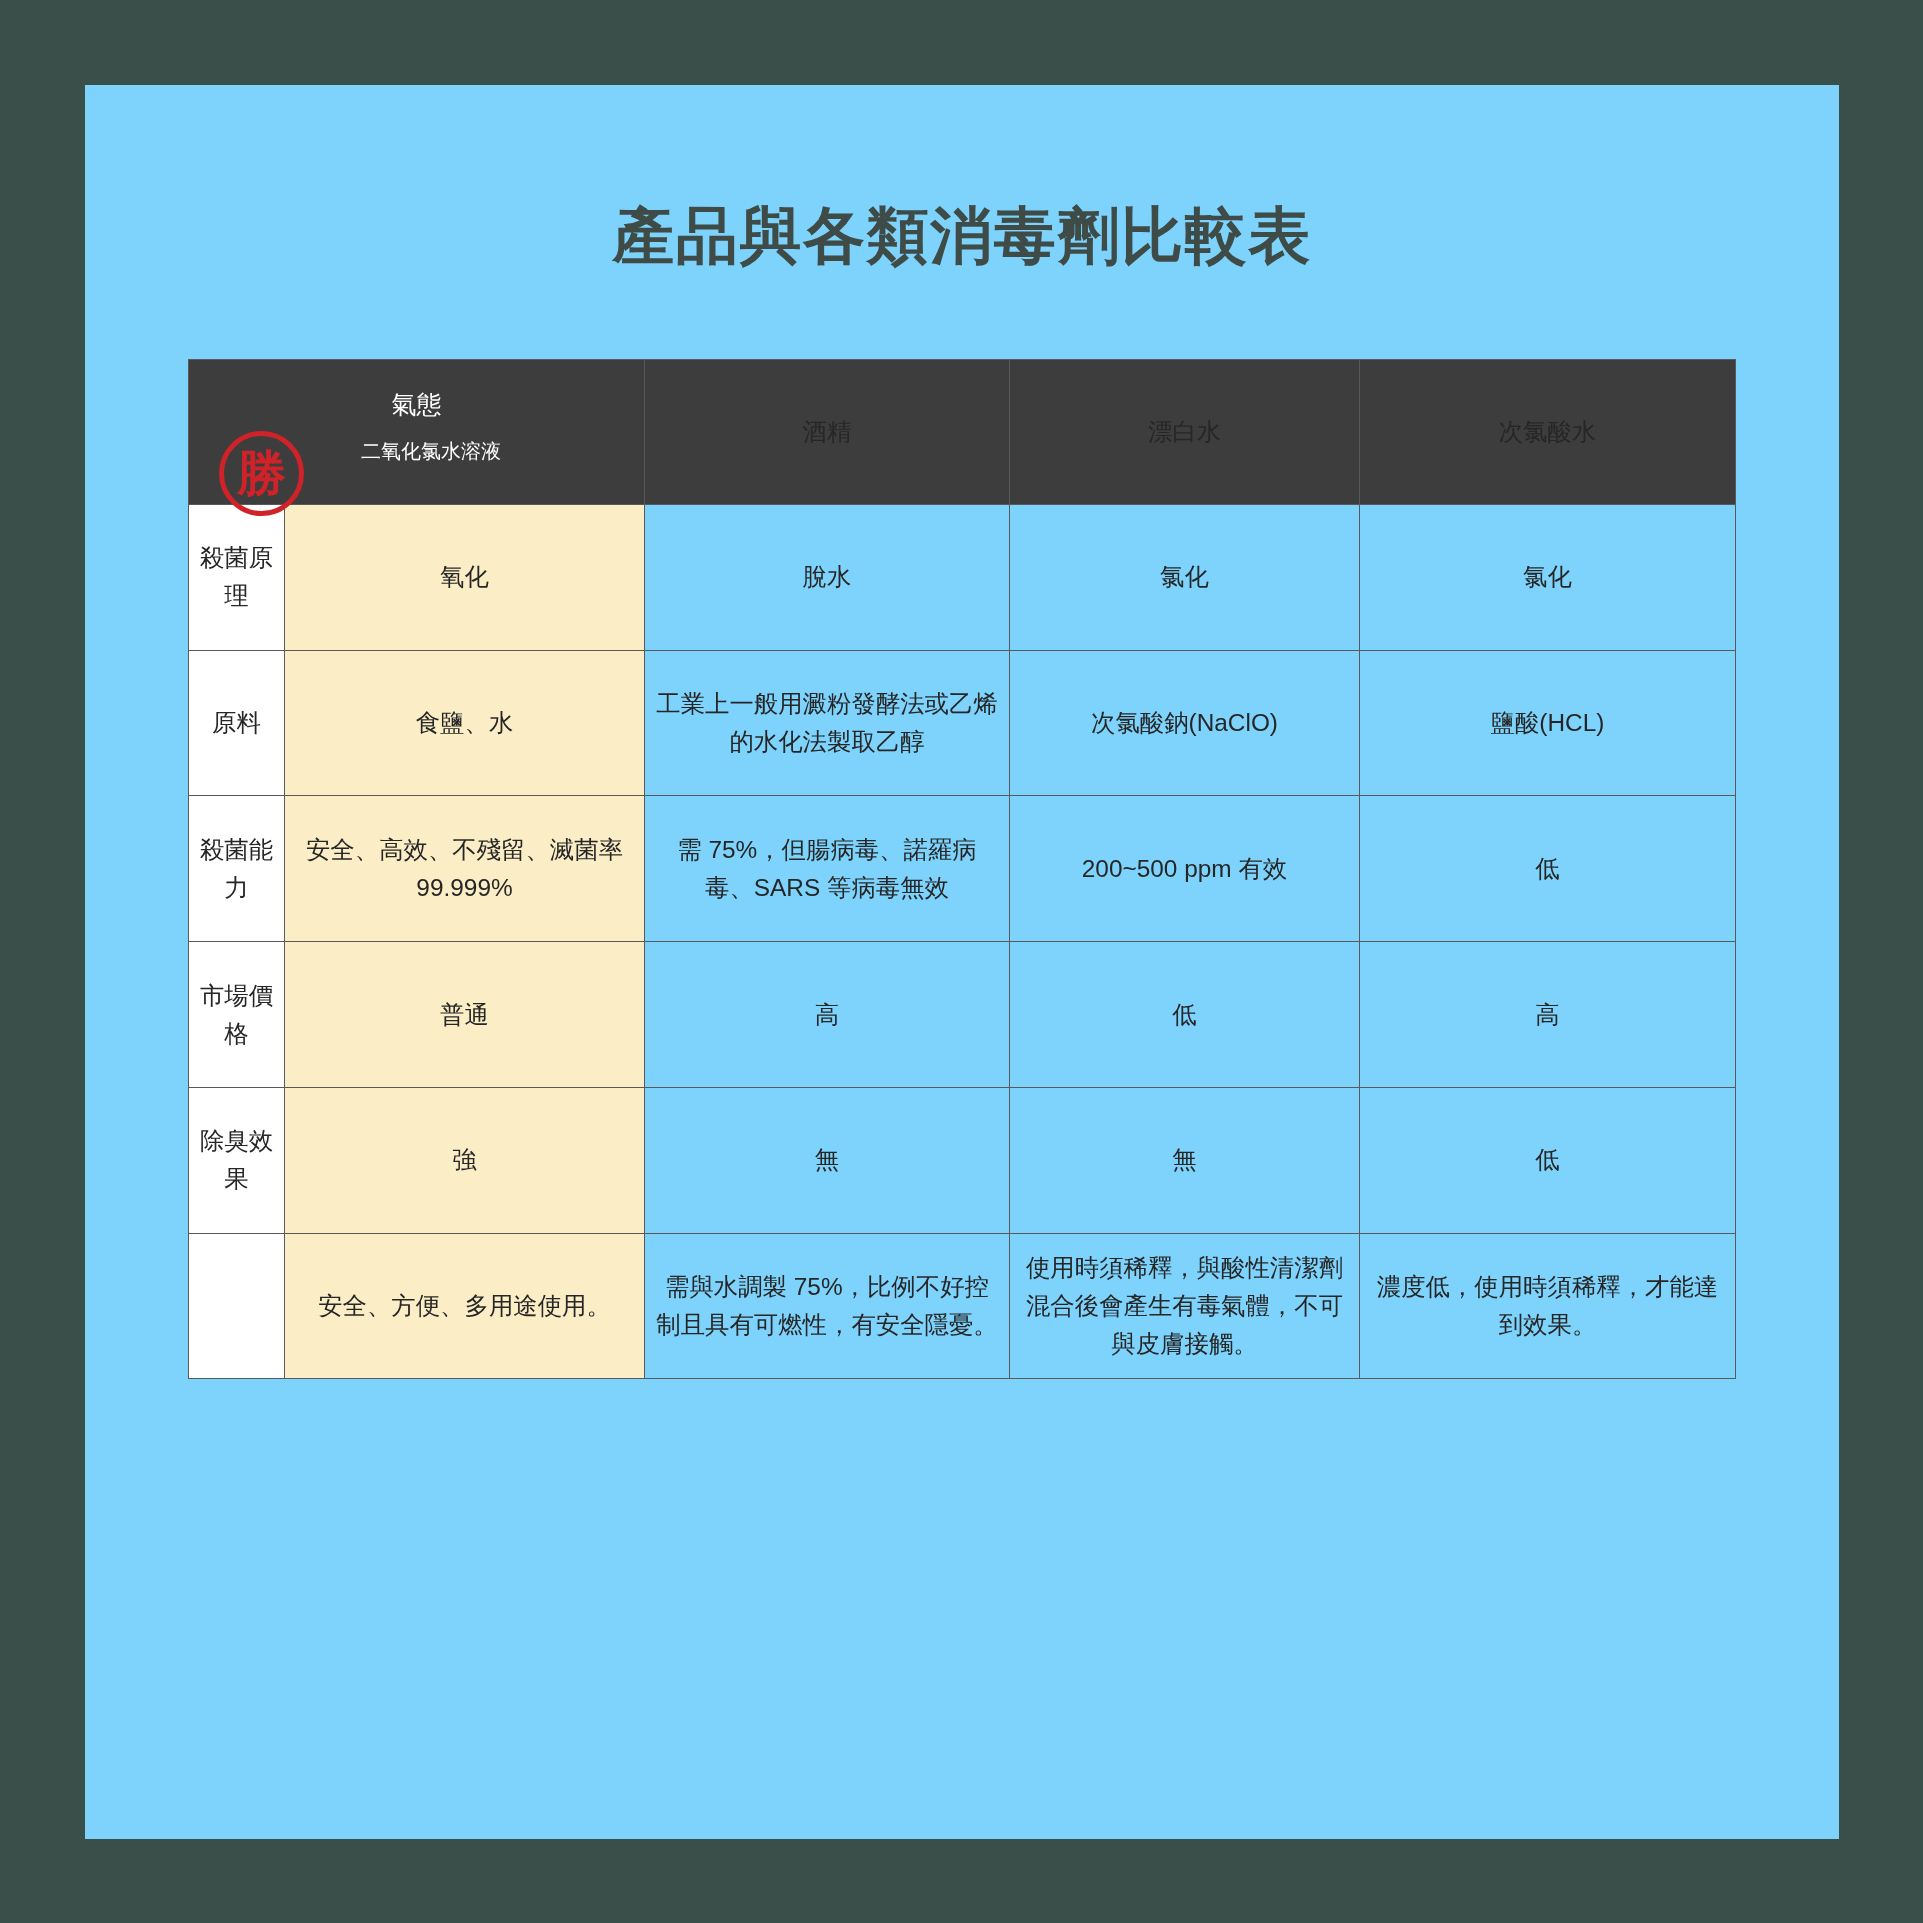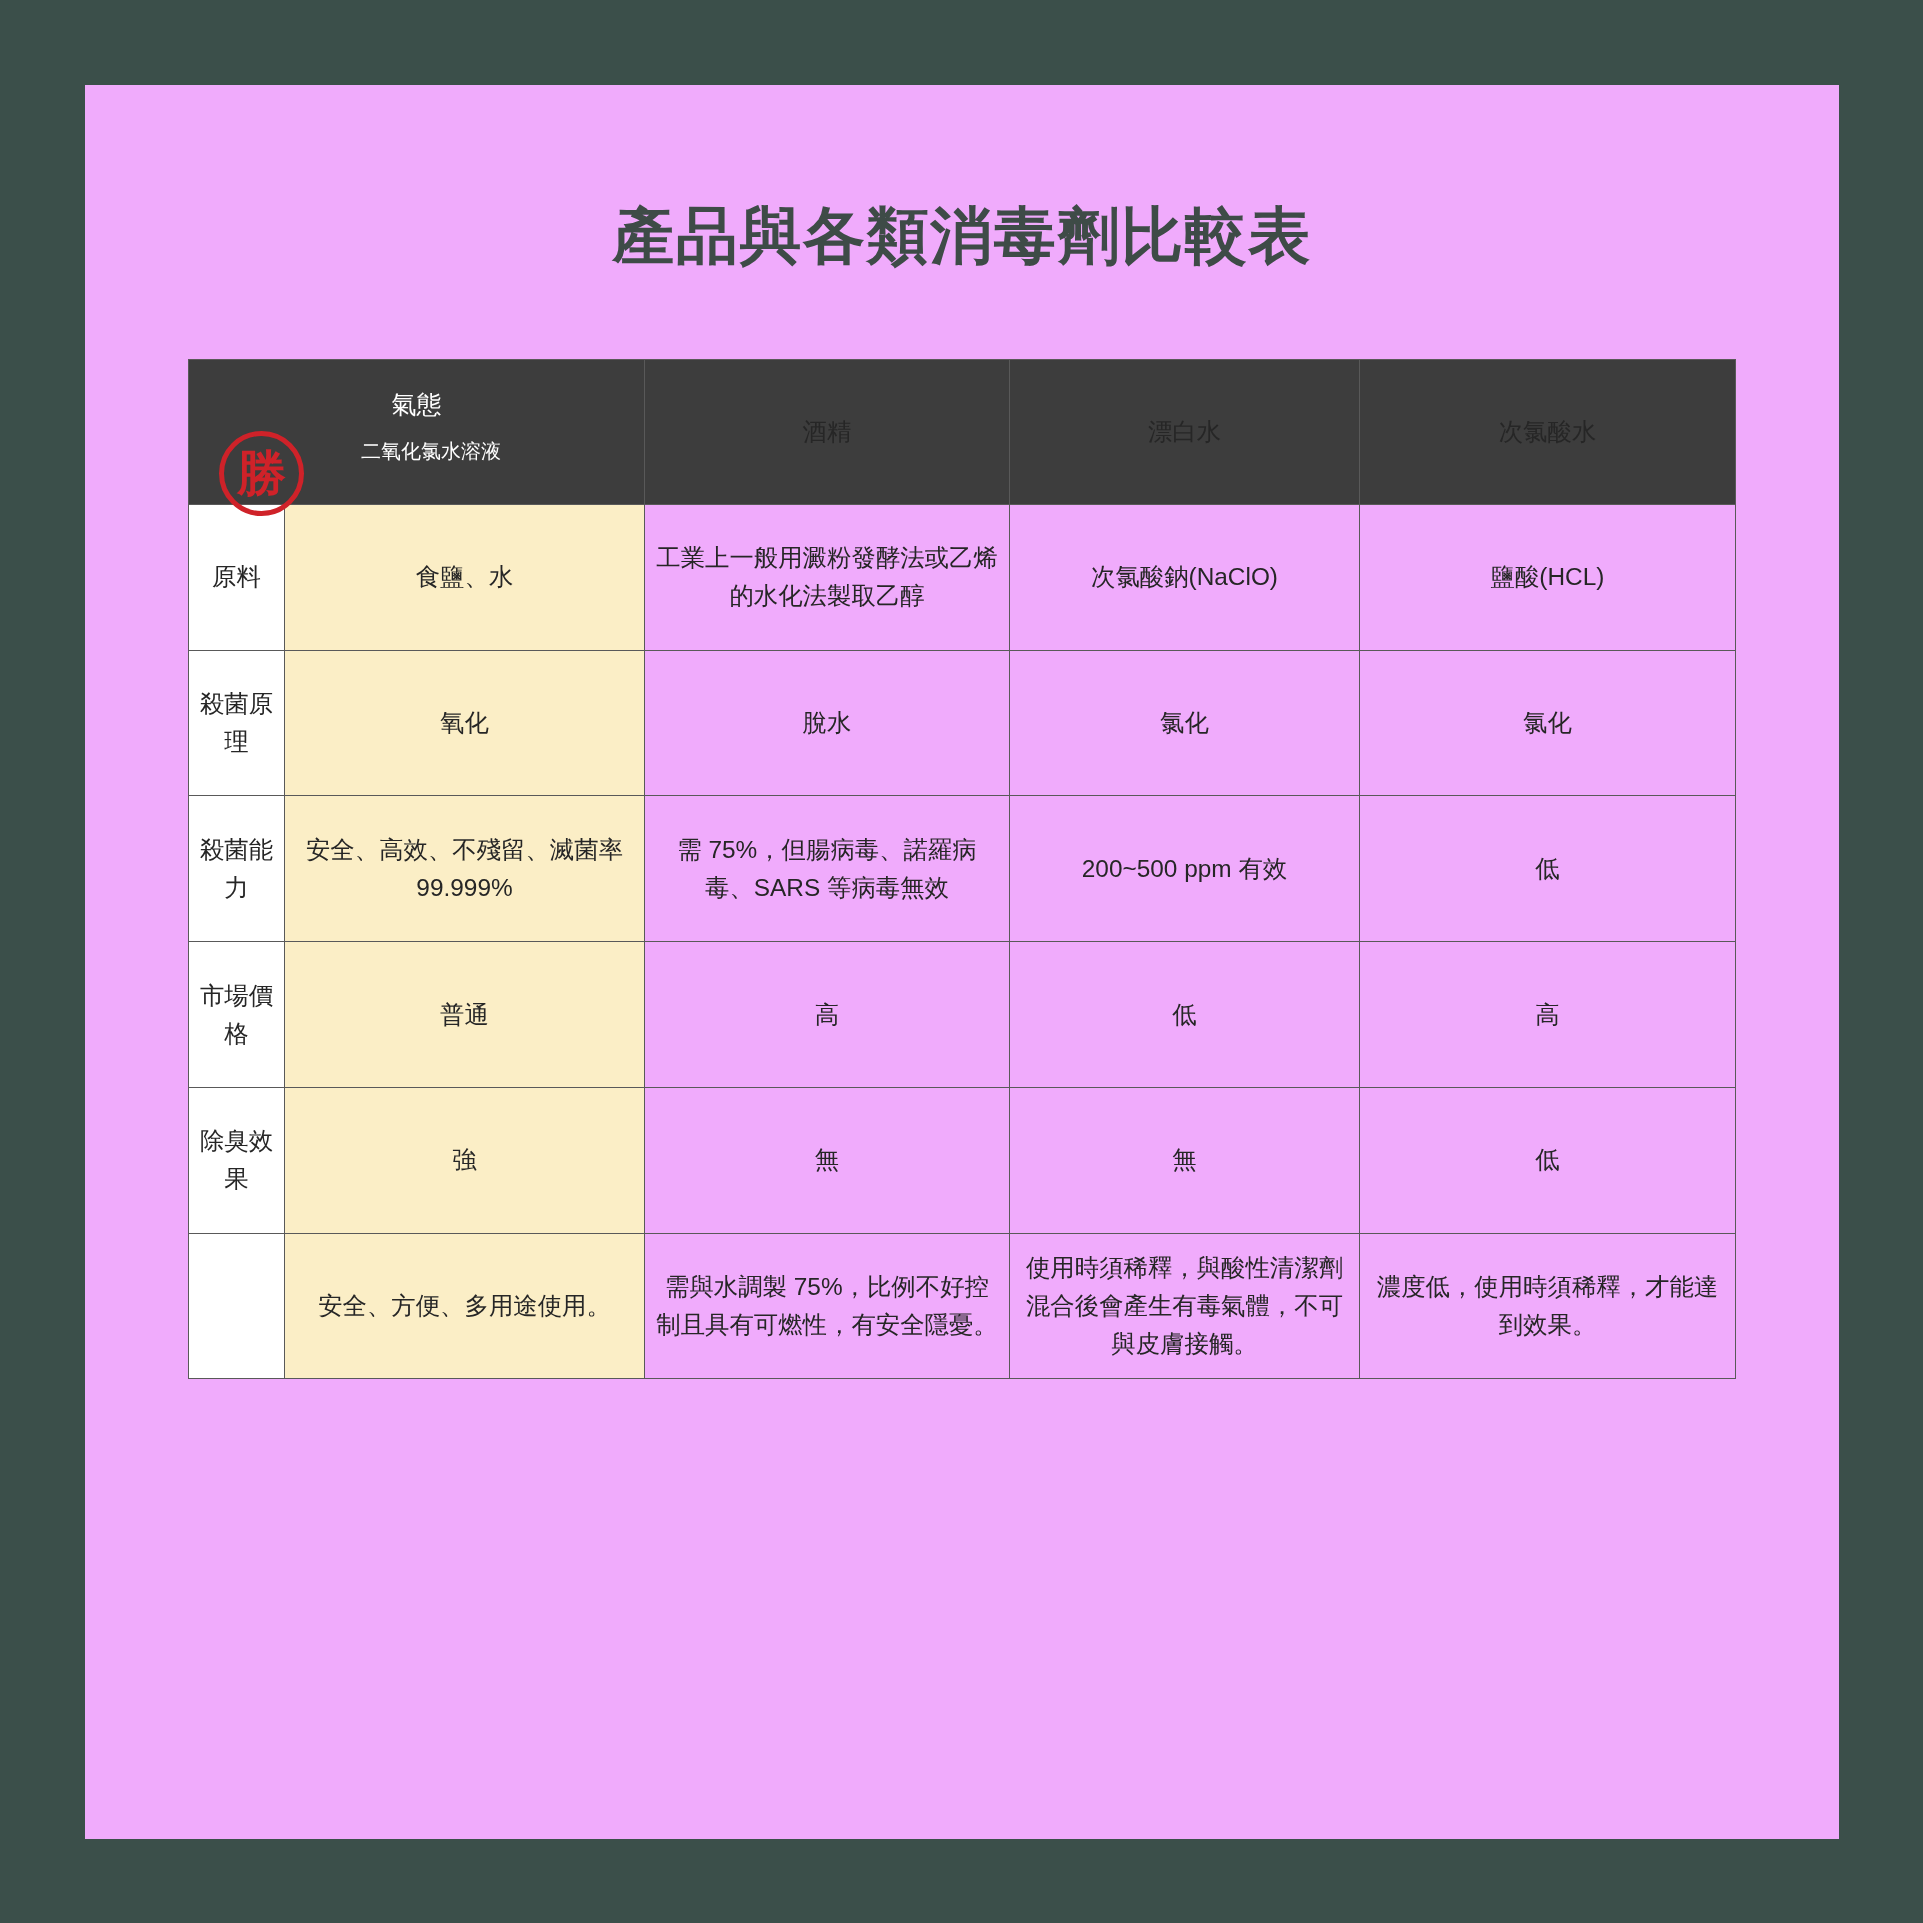--- a/index.html
+++ b/index.html
@@ -13,21 +13,21 @@
     font-family: "Liberation Sans", "DejaVu Sans", sans-serif;
     color: #2b2b2b;
     -webkit-font-smoothing: antialiased;
   }
   .page {
     position: absolute;
     left: 85px;
     top: 85px;
     width: 1754px;
     height: 1754px;
-    background: #f0abfc;
+    background: #7dd3fc;
     box-sizing: border-box;
   }
   .title {
     text-align: center;
     font-size: 62px;
     font-weight: bold;
     color: #3e4b47;
     letter-spacing: 1.6px;
     margin-top: 114px;
     margin-bottom: 0;
@@ -154,34 +154,34 @@
               <span class="sol-line">二氧化氯水溶液</span>
             </span>
           </td>
           <td>酒精</td>
           <td>漂白水</td>
           <td>次氯酸水</td>
         </tr>
       </thead>
       <tbody>
         <tr>
+          <td class="rowlabel">殺菌原理</td>
+          <td class="highlight tall">氧化</td>
+          <td class="tall">脫水</td>
+          <td class="tall">氯化</td>
+          <td class="tall">氯化</td>
+        </tr>
+        <tr>
           <td class="rowlabel">原料</td>
           <td class="highlight tall">食鹽、水</td>
           <td class="tall">工業上一般用澱粉發酵法或乙烯的水化法製取乙醇</td>
           <td class="tall">次氯酸鈉(NaClO)</td>
           <td class="tall">鹽酸(HCL)</td>
         </tr>
         <tr>
-          <td class="rowlabel">殺菌原理</td>
-          <td class="highlight tall">氧化</td>
-          <td class="tall">脫水</td>
-          <td class="tall">氯化</td>
-          <td class="tall">氯化</td>
-        </tr>
-        <tr>
           <td class="rowlabel">殺菌能力</td>
           <td class="highlight tall">安全、高效、不殘留、滅菌率 99.999%</td>
           <td class="tall">需 75%，但腸病毒、諾羅病毒、SARS 等病毒無效</td>
           <td class="tall">200~500 ppm 有效</td>
           <td class="tall">低</td>
         </tr>
         <tr>
           <td class="rowlabel">市場價格</td>
           <td class="highlight tall">普通</td>
           <td class="tall">高</td>

